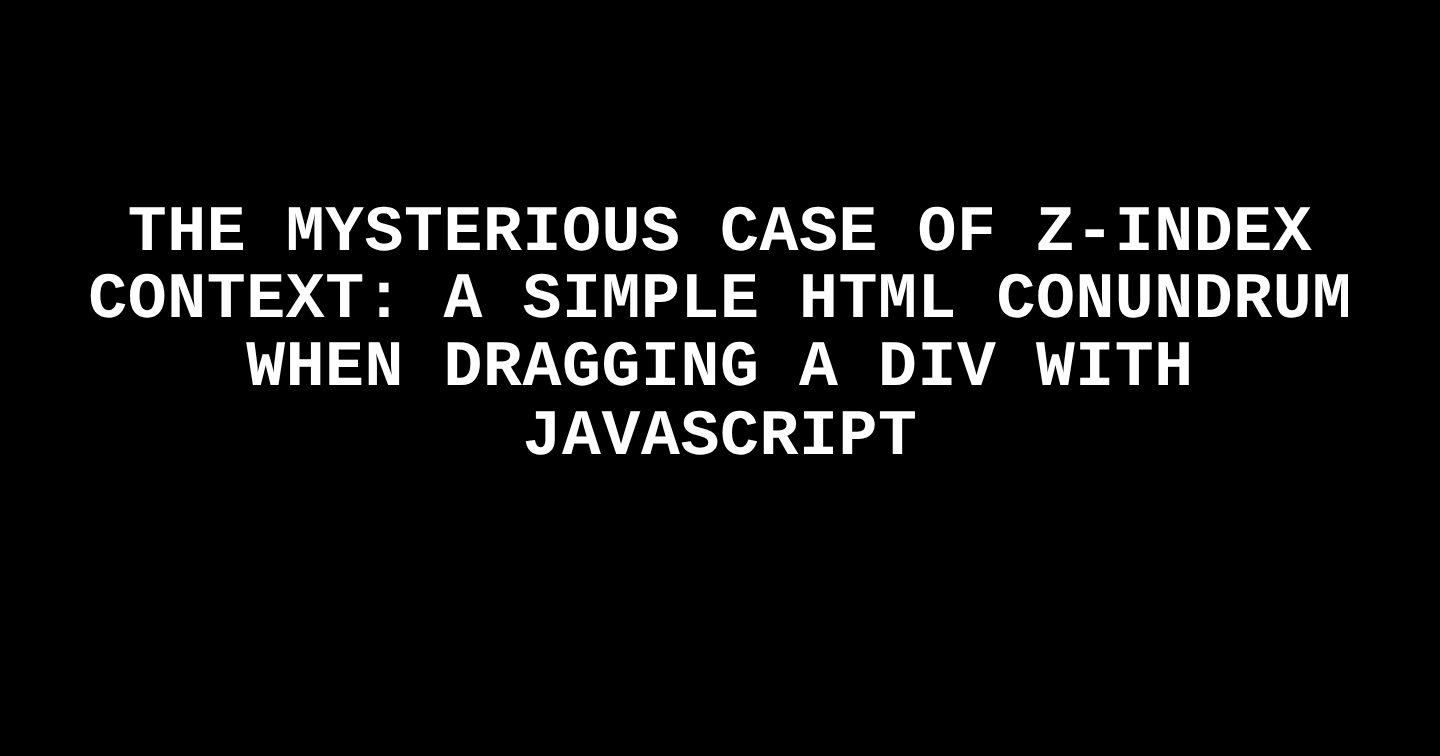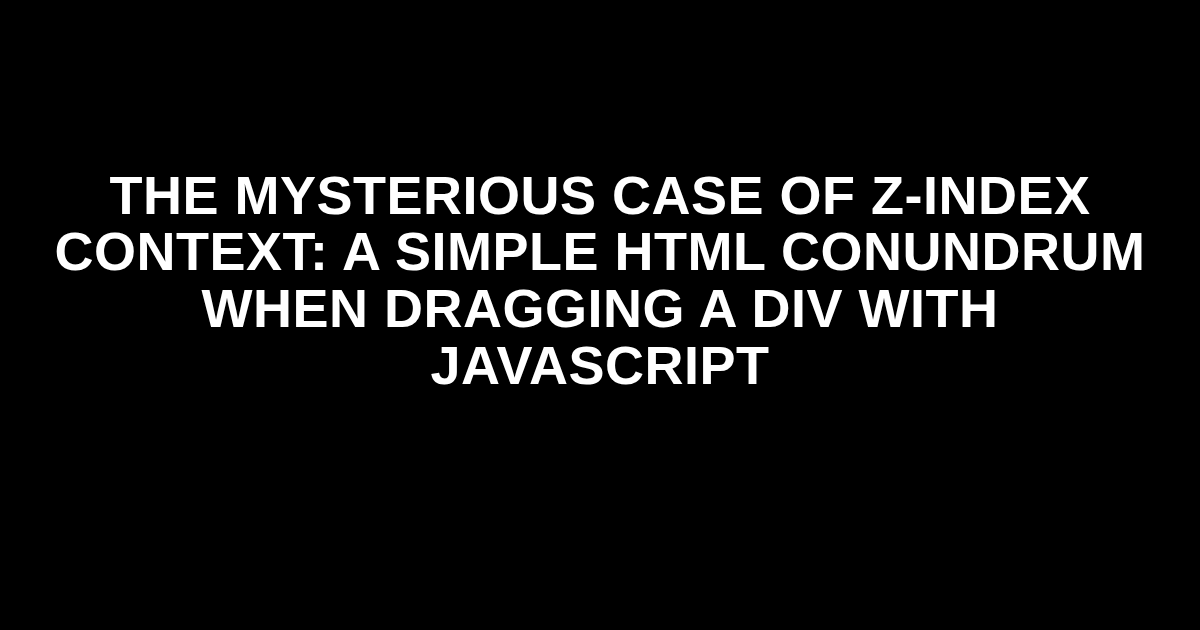--- a/index.html
+++ b/index.html
@@ -17,21 +17,21 @@
       overflow: hidden;
     }
     .title-container {
       width: 100%;
       padding: 0 50px;
       text-align: center;
       margin-top: -70px;
     }
     .title {
       color: #ffffff;
-      font-family: Liberation Sans, sans-serif;
+      font-family: Liberation Mono, monospace;
       font-weight: 700;
       font-stretch: condensed;
       font-size: 54px;
       line-height: 1.05;
       letter-spacing: 0.5px;
       text-transform: uppercase;
     }
   </style>
 </head>
 <body>

